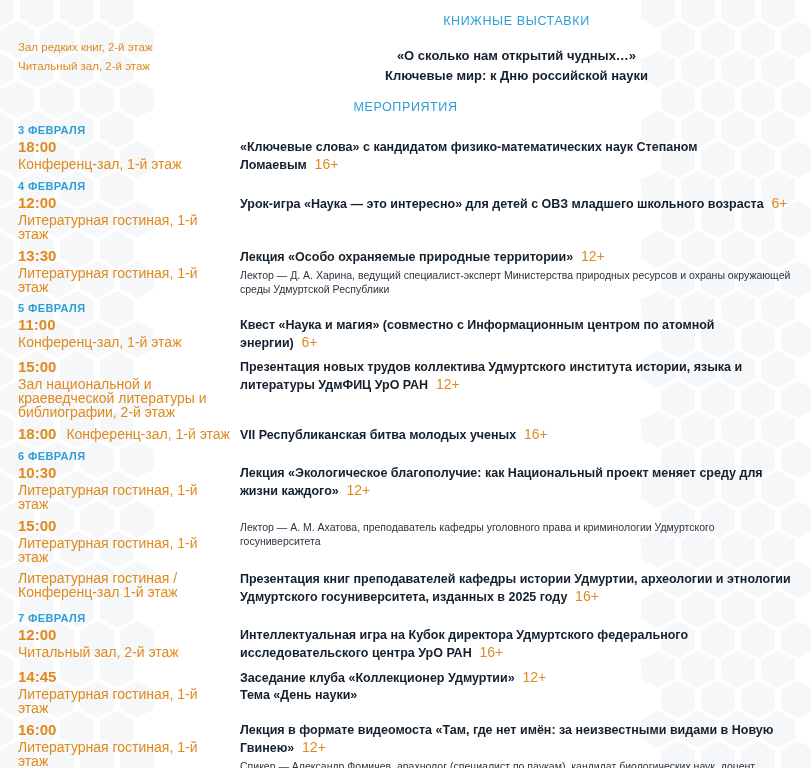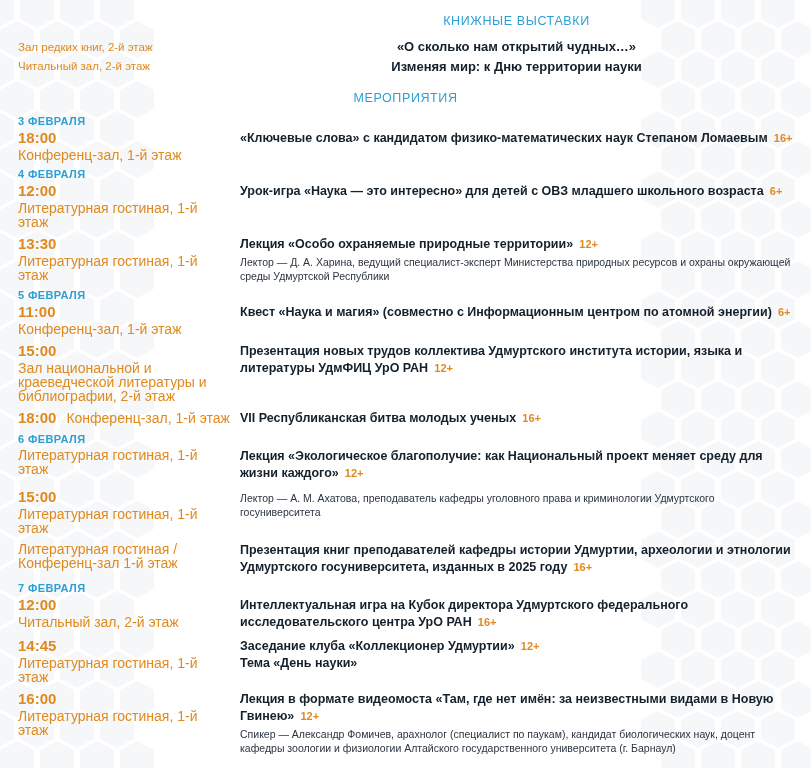--- a/index.html
+++ b/index.html
@@ -66,21 +66,21 @@
   }
   .header-center {
     flex: 1;
     text-align: center;
   }
   .section-title {
     color: #2e9fd4;
     font-size: 12.5px;
     letter-spacing: 0.6px;
     text-transform: uppercase;
-    margin-bottom: 9px;
+    margin-bottom: 18px;
   }
   .exhibit-line {
     font-size: 13px;
     font-weight: bold;
     color: #14202b;
     line-height: 20px;
   }
   .venue {
     color: #e08a1e;
     font-size: 11.5px;
@@ -142,22 +142,22 @@
     padding-top: 1px;
   }
   .ev-title {
     font-size: 12.5px;
     font-weight: bold;
     color: #14202b;
     line-height: 17px;
   }
   .age {
     color: #e08a1e;
-    font-size: 11px;
-    font-weight: bold;
+    font-size: 14px;
+    font-weight: normal;
     white-space: nowrap;
   }
   .ev-desc {
     font-size: 10.5px;
     color: #2b3440;
     line-height: 14px;
     margin-top: 2px;
   }
 </style>
 </head>
@@ -379,21 +379,21 @@
 <div class="page">
 
   <div class="header">
     <div class="header-left">
       <div class="venue">Зал редких книг, 2-й этаж</div>
       <div class="venue">Читальный зал, 2-й этаж</div>
     </div>
     <div class="header-center">
       <div class="section-title">КНИЖНЫЕ ВЫСТАВКИ</div>
       <div class="exhibit-line">«О сколько нам открытий чудных…»</div>
-      <div class="exhibit-line">Изменяя мир: к Дню территории науки</div>
+      <div class="exhibit-line">Ключевые мир: к Дню российской науки</div>
     </div>
   </div>
 
   <div class="events-title">МЕРОПРИЯТИЯ</div>
 
   <div class="schedule" id="schedule">
       <div class="day-label">3 ФЕВРАЛЯ</div>
       <div class="row">
         <div class="col-left">
           <div class="time">18:00</div>
@@ -449,20 +449,21 @@
             <div class="place">Конференц-зал, 1-й этаж</div>
           </div>
         </div>
         <div class="col-right">
           <div class="ev-title"><span>VII Республиканская битва молодых ученых</span><span class="age">&nbsp;&nbsp;16+</span></div>
         </div>
       </div>
       <div class="day-label">6 ФЕВРАЛЯ</div>
       <div class="row">
         <div class="col-left">
+          <div class="time">10:30</div>
           <div class="place">Литературная гостиная, 1-й этаж</div>
         </div>
         <div class="col-right">
           <div class="ev-title"><span>Лекция «Экологическое благополучие: как Национальный проект меняет среду для жизни каждого»</span><span class="age">&nbsp;&nbsp;12+</span></div>
         </div>
       </div>
       <div class="row">
         <div class="col-left">
           <div class="time">15:00</div>
           <div class="place">Литературная гостиная, 1-й этаж</div>

